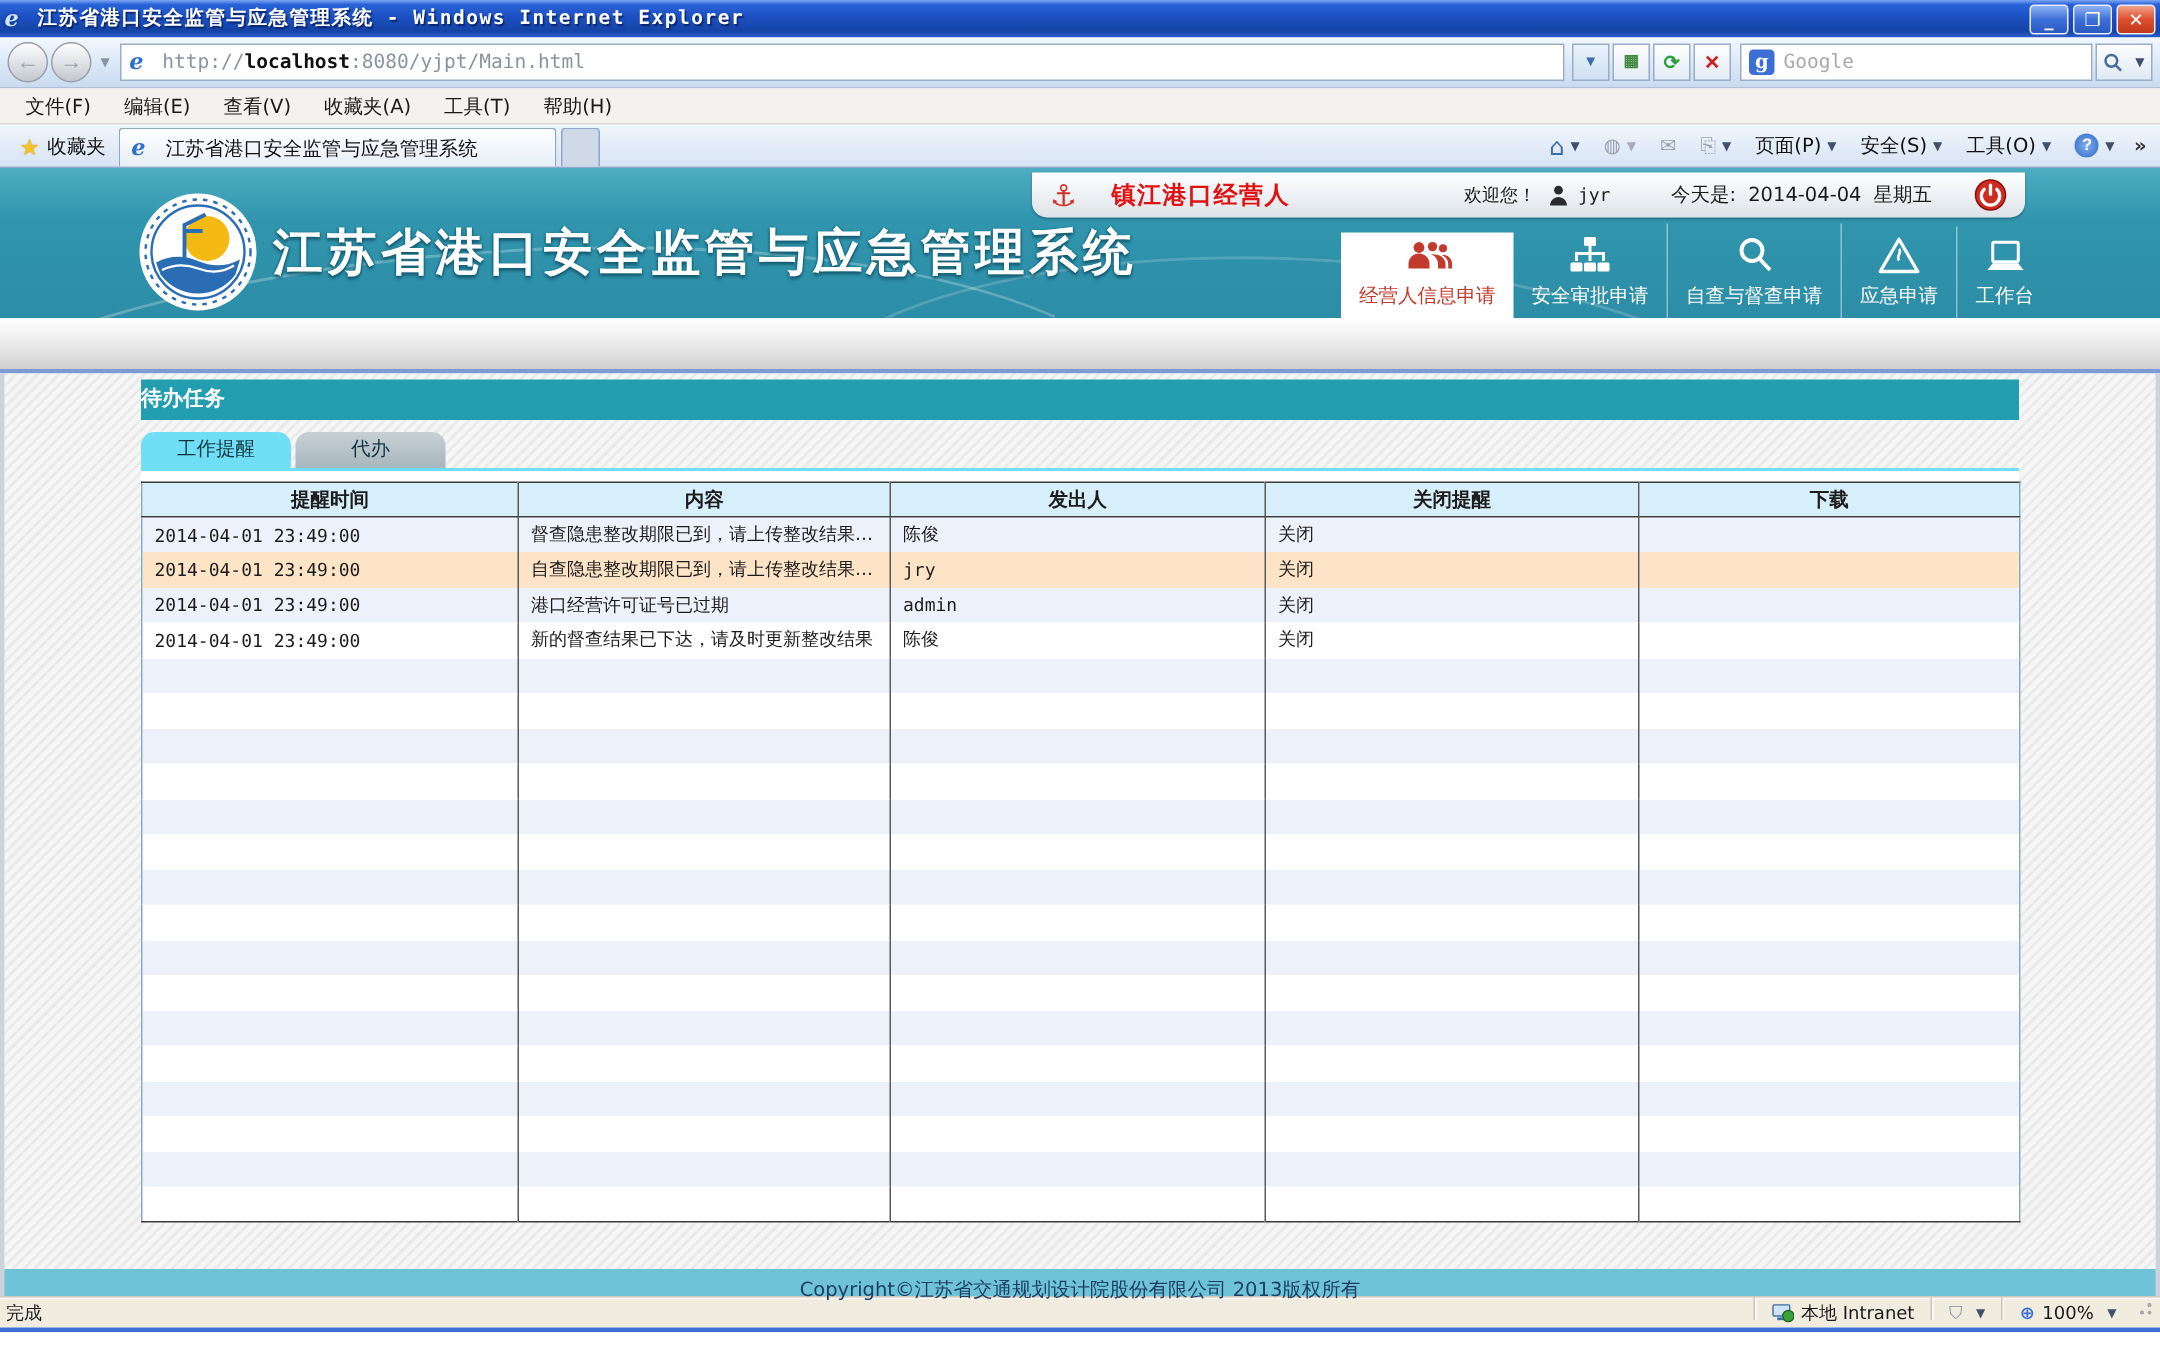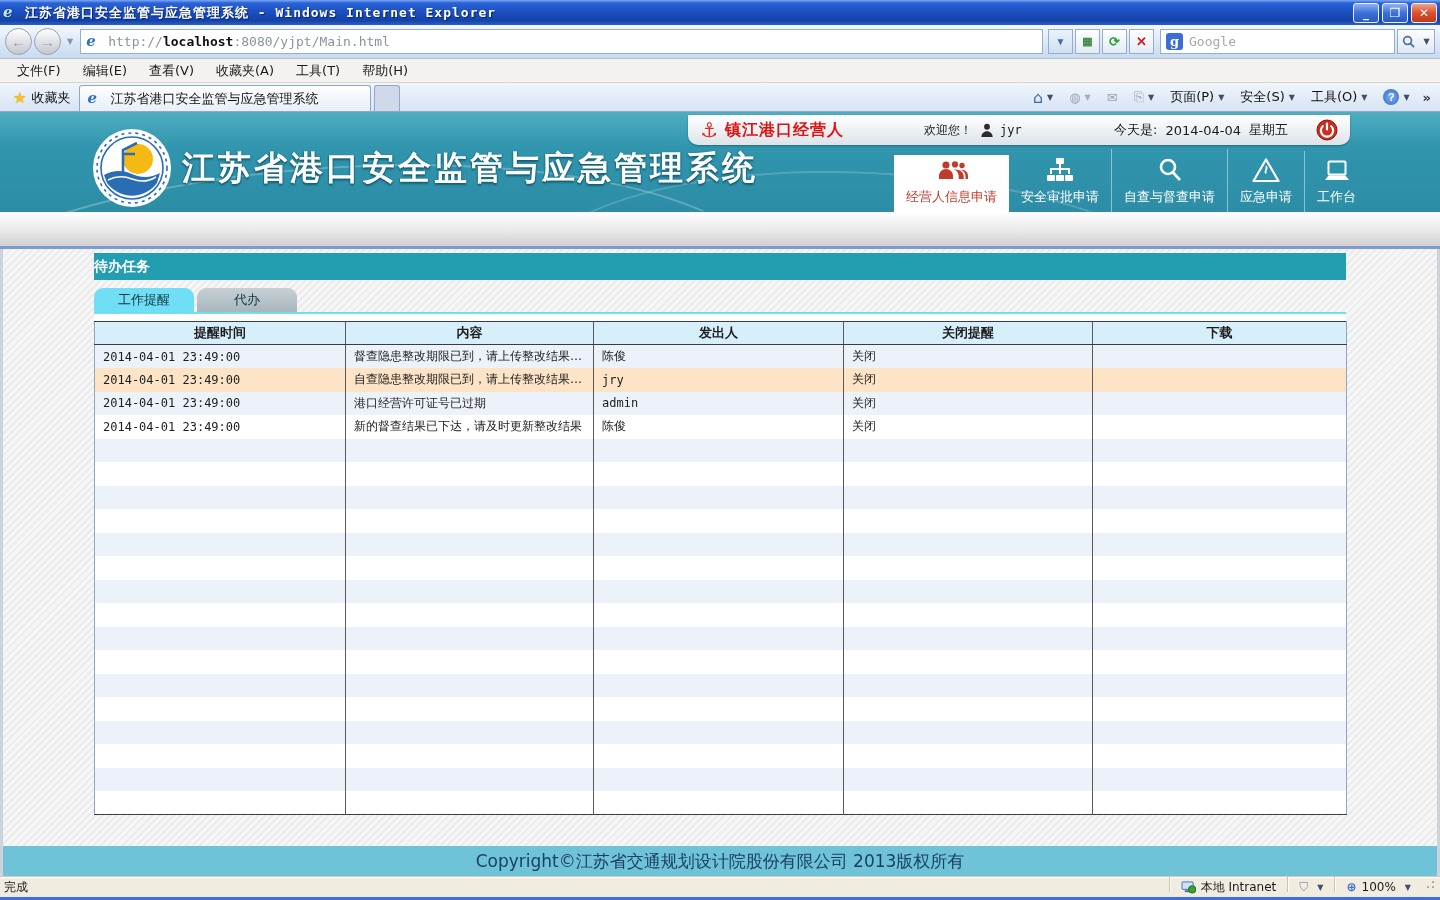--- a/index.html
+++ b/index.html
@@ -72,22 +72,22 @@
   .c2{width:700px;height:260px;left:520px;top:60px;border-color:transparent;border-top-color:rgba(255,255,255,.18);transform:rotate(3deg);}
   .logo{position:absolute;left:92px;top:16px;width:80px;height:80px;}
   .sys-title{position:absolute;left:182px;top:34px;font-size:33px;font-weight:bold;color:#fff;
     letter-spacing:3px;white-space:nowrap;
     text-shadow:0 2px 2px rgba(8,62,80,.6),1px 0 1px #1b7a93,-1px 0 1px #1b7a93;}
   .userbar{position:absolute;top:3px;right:90px;width:662px;height:30px;
     background:linear-gradient(#ffffff,#dde3e9);border-radius:0 0 10px 10px;
     box-shadow:0 1px 2px rgba(0,0,0,.3);display:flex;align-items:center;
     padding:0 12px;font-size:12px;color:#1a1a1a;}
   .anchor{color:#d43226;font-size:20px;margin-right:7px;line-height:1;}
-  .role{color:#e01212;font-weight:bold;font-size:16px;letter-spacing:1px;}
-  .welcome{margin-left:80px;}
+  .role{color:#e01212;font-weight:bold;font-size:16px;letter-spacing:1px;margin-left:16px;}
+  .welcome{margin-left:116px;}
   .uname{font-family:"DejaVu Sans Mono",monospace;margin-left:6px;}
   .dateblk{margin-left:auto;display:flex;align-items:center;gap:8px;font-size:13px;}
   .power{margin-left:28px;line-height:0;}
   .nav{position:absolute;right:72px;bottom:0;display:flex;align-items:flex-end;}
   .nav-item{display:flex;flex-direction:column;align-items:center;justify-content:flex-end;
     gap:5px;padding:8px 12px 6px;color:#fff;font-size:13px;white-space:nowrap;}
   .nav-item + .nav-item{border-left:1px solid rgba(255,255,255,.45);}
   .nav-item.active{background:#fff;color:#c23a2b;height:57px;padding-top:10px;border-left:none;}
   .nav-item.active + .nav-item{border-left:none;}
   .nav-ic{line-height:0;}
@@ -117,22 +117,22 @@
     border-bottom:1px solid #3c3c3c;}
   td{padding:0 8px;overflow:hidden;white-space:nowrap;}
   td:not(:last-child){border-right:1px solid #5a5a5a;}
   tbody tr{height:23.5px;}
   tr.stripe{background:#edf2fa;} tr.hl{background:#fde4c6;}
   .t-time,.t-sender,.t-close{text-align:left;}
   .t-time,.t-sender{font-family:"DejaVu Sans Mono",monospace;}
   .close-link{cursor:pointer;}
 
   
-  .footerbar{height:30px;background:#6ec3d8;text-align:center;line-height:30px;
-    color:#1c3f63;font-size:17px;border-left:3px solid #cdd3da;border-right:3px solid #cdd3da;}
+  .footerbar{height:18px;background:#6ec3d8;text-align:center;line-height:30px;
+    color:#1c3f63;font-size:13px;border-left:3px solid #cdd3da;border-right:3px solid #cdd3da;}
   .statusbar{height:21px;background:#f0ece0;border-top:1px solid #cfcabb;display:flex;
     align-items:center;font-size:12px;padding:0 4px;color:#1a1a1a;box-shadow:inset 0 1px 0 #fff;}
   .sb-right{margin-left:auto;display:flex;height:100%;}
   .sb-sep{width:1px;height:15px;background:#c9c4b4;box-shadow:1px 0 0 #fff;margin:0 7px;}
   .sb-item{display:flex;align-items:center;gap:5px;padding:0 4px;}
   .zoom-mag{color:#3b6fd6;font-weight:bold;}
   .grip{width:13px;height:13px;margin-left:8px;
     background:
       radial-gradient(circle at 10px 10px,#aaa 1.2px,transparent 1.5px),
       radial-gradient(circle at 10px 5px,#aaa 1.2px,transparent 1.5px),

